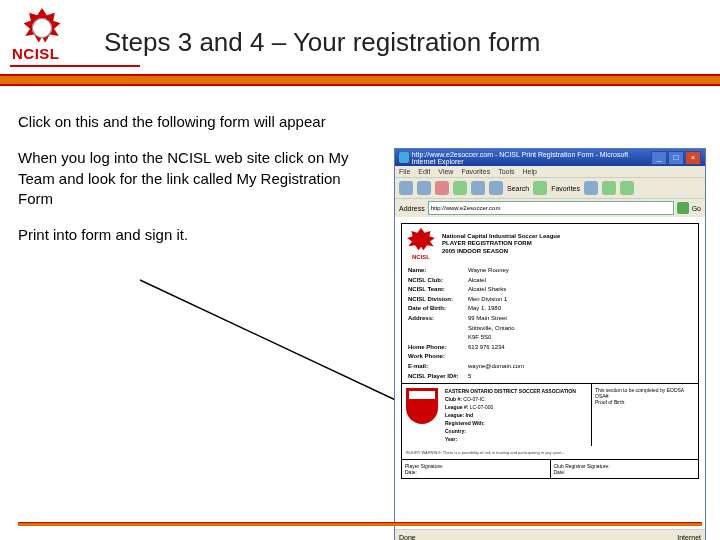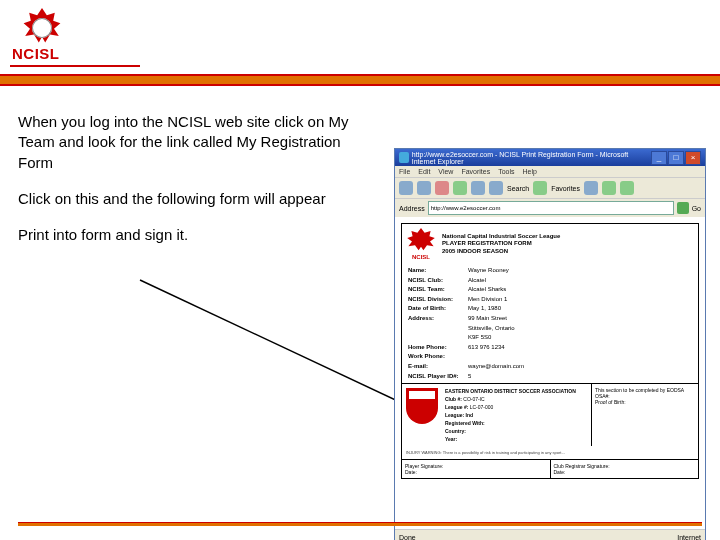--- a/index.html
+++ b/index.html
@@ -55,27 +55,28 @@
 </head>
 <body>
 
 <div class="header">
   <div class="logo">
     <div class="leaf"></div>
     <div class="ball"></div>
     <div class="logo-text">NCISL</div>
     <div class="logo-underline"></div>
   </div>
+  <div class="title">Steps 3 and 4 – Your registration form</div>
 </div>
 <div class="stripe"></div>
 
 <div class="body">
   <div class="instructions">
+    <p>Click on this and the following form will appear</p>
     <p>When you log into the NCISL web site click on My Team and look for the link called My Registration Form</p>
-    <p>Click on this and the following form will appear</p>
     <p>Print into form and sign it.</p>
   </div>
 </div>
 
 <svg class="arrow" width="380" height="200">
   <defs>
       <marker id="ah" markerWidth="10" markerHeight="10" refX="8" refY="3" orient="auto">
         <path d="M0,0 L0,6 L9,3 z" fill="#000"></path>
       </marker>
     </defs>

